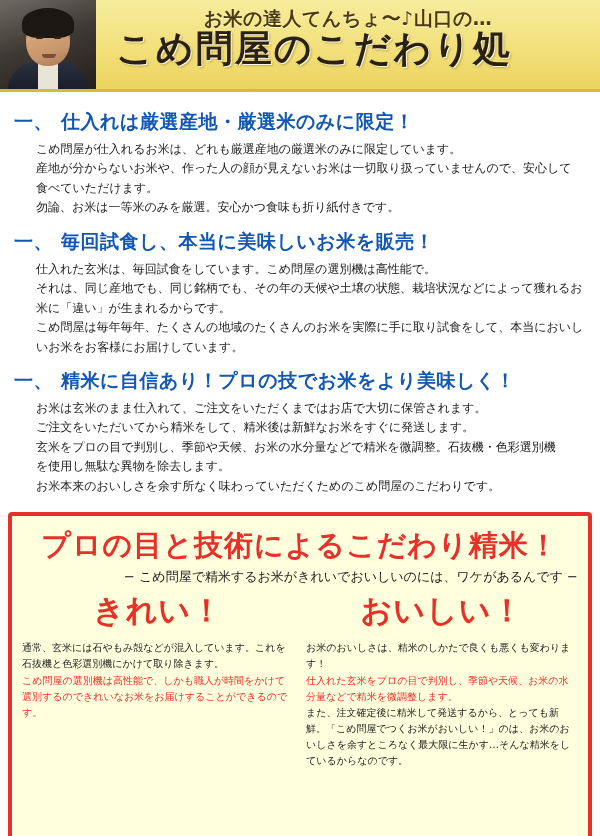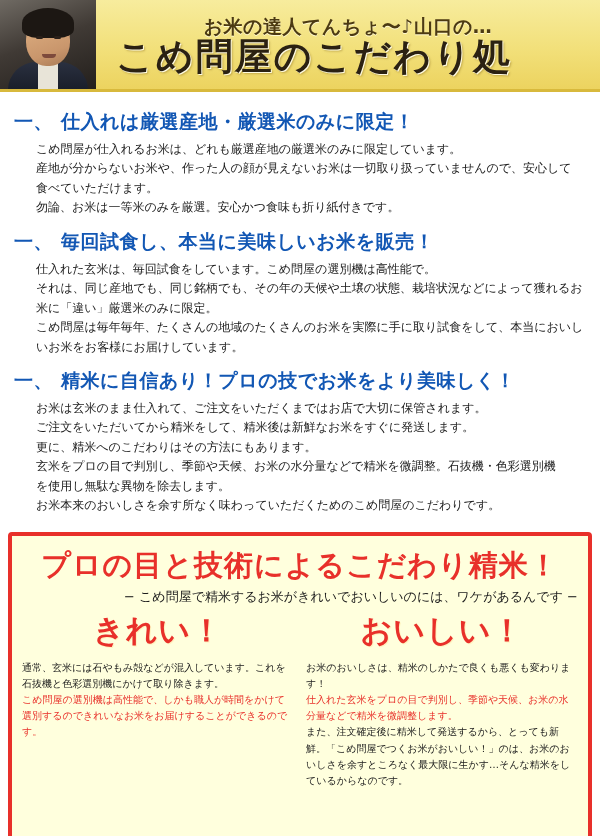--- a/index.html
+++ b/index.html
@@ -94,21 +94,21 @@
     left: 38px;
     top: 64px;
     width: 20px;
     height: 30px;
     background: #e8e4d8;
     transform: skewX(0deg);
   }
   .header-text {
     position: absolute;
     left: 96px;
-    top: 8px;
+    top: 0;
     width: 504px;
     height: 92px;
   }
   .header-lead {
     position: absolute;
     left: 10px;
     top: 6px;
     width: 484px;
     text-align: center;
     font-size: 19px;
@@ -248,34 +248,33 @@
     </div>
   </div>
 
   <div class="section">
     <div class="sec-head">
       <span class="num">一、</span><span>毎回試食し、本当に美味しいお米を販売！</span>
     </div>
     <div class="sec-body">
       <p>仕入れた玄米は、毎回試食をしています。こめ問屋の選別機は高性能で。</p>
       <p>それは、同じ産地でも、同じ銘柄でも、その年の天候や土壌の状態、栽培状況などによって獲れるお</p>
-      <p>米に「違い」厳選米のみに限定。</p>
+      <p>米に「違い」が生まれるからです。</p>
       <p>こめ問屋は毎年毎年、たくさんの地域のたくさんのお米を実際に手に取り試食をして、本当においし</p>
       <p>いお米をお客様にお届けしています。</p>
     </div>
   </div>
 
   <div class="section">
     <div class="sec-head">
       <span class="num">一、</span><span>精米に自信あり！プロの技でお米をより美味しく！</span>
     </div>
     <div class="sec-body">
       <p>お米は玄米のまま仕入れて、ご注文をいただくまではお店で大切に保管されます。</p>
       <p>ご注文をいただいてから精米をして、精米後は新鮮なお米をすぐに発送します。</p>
-      <p>更に、精米へのこだわりはその方法にもあります。</p>
       <p>玄米をプロの目で判別し、季節や天候、お米の水分量などで精米を微調整。石抜機・色彩選別機</p>
       <p>を使用し無駄な異物を除去します。</p>
       <p>お米本来のおいしさを余す所なく味わっていただくためのこめ問屋のこだわりです。</p>
     </div>
   </div>
 
 </div>
 
 <div class="promo">
   <div class="promo-title">プロの目と技術によるこだわり精米！</div>

